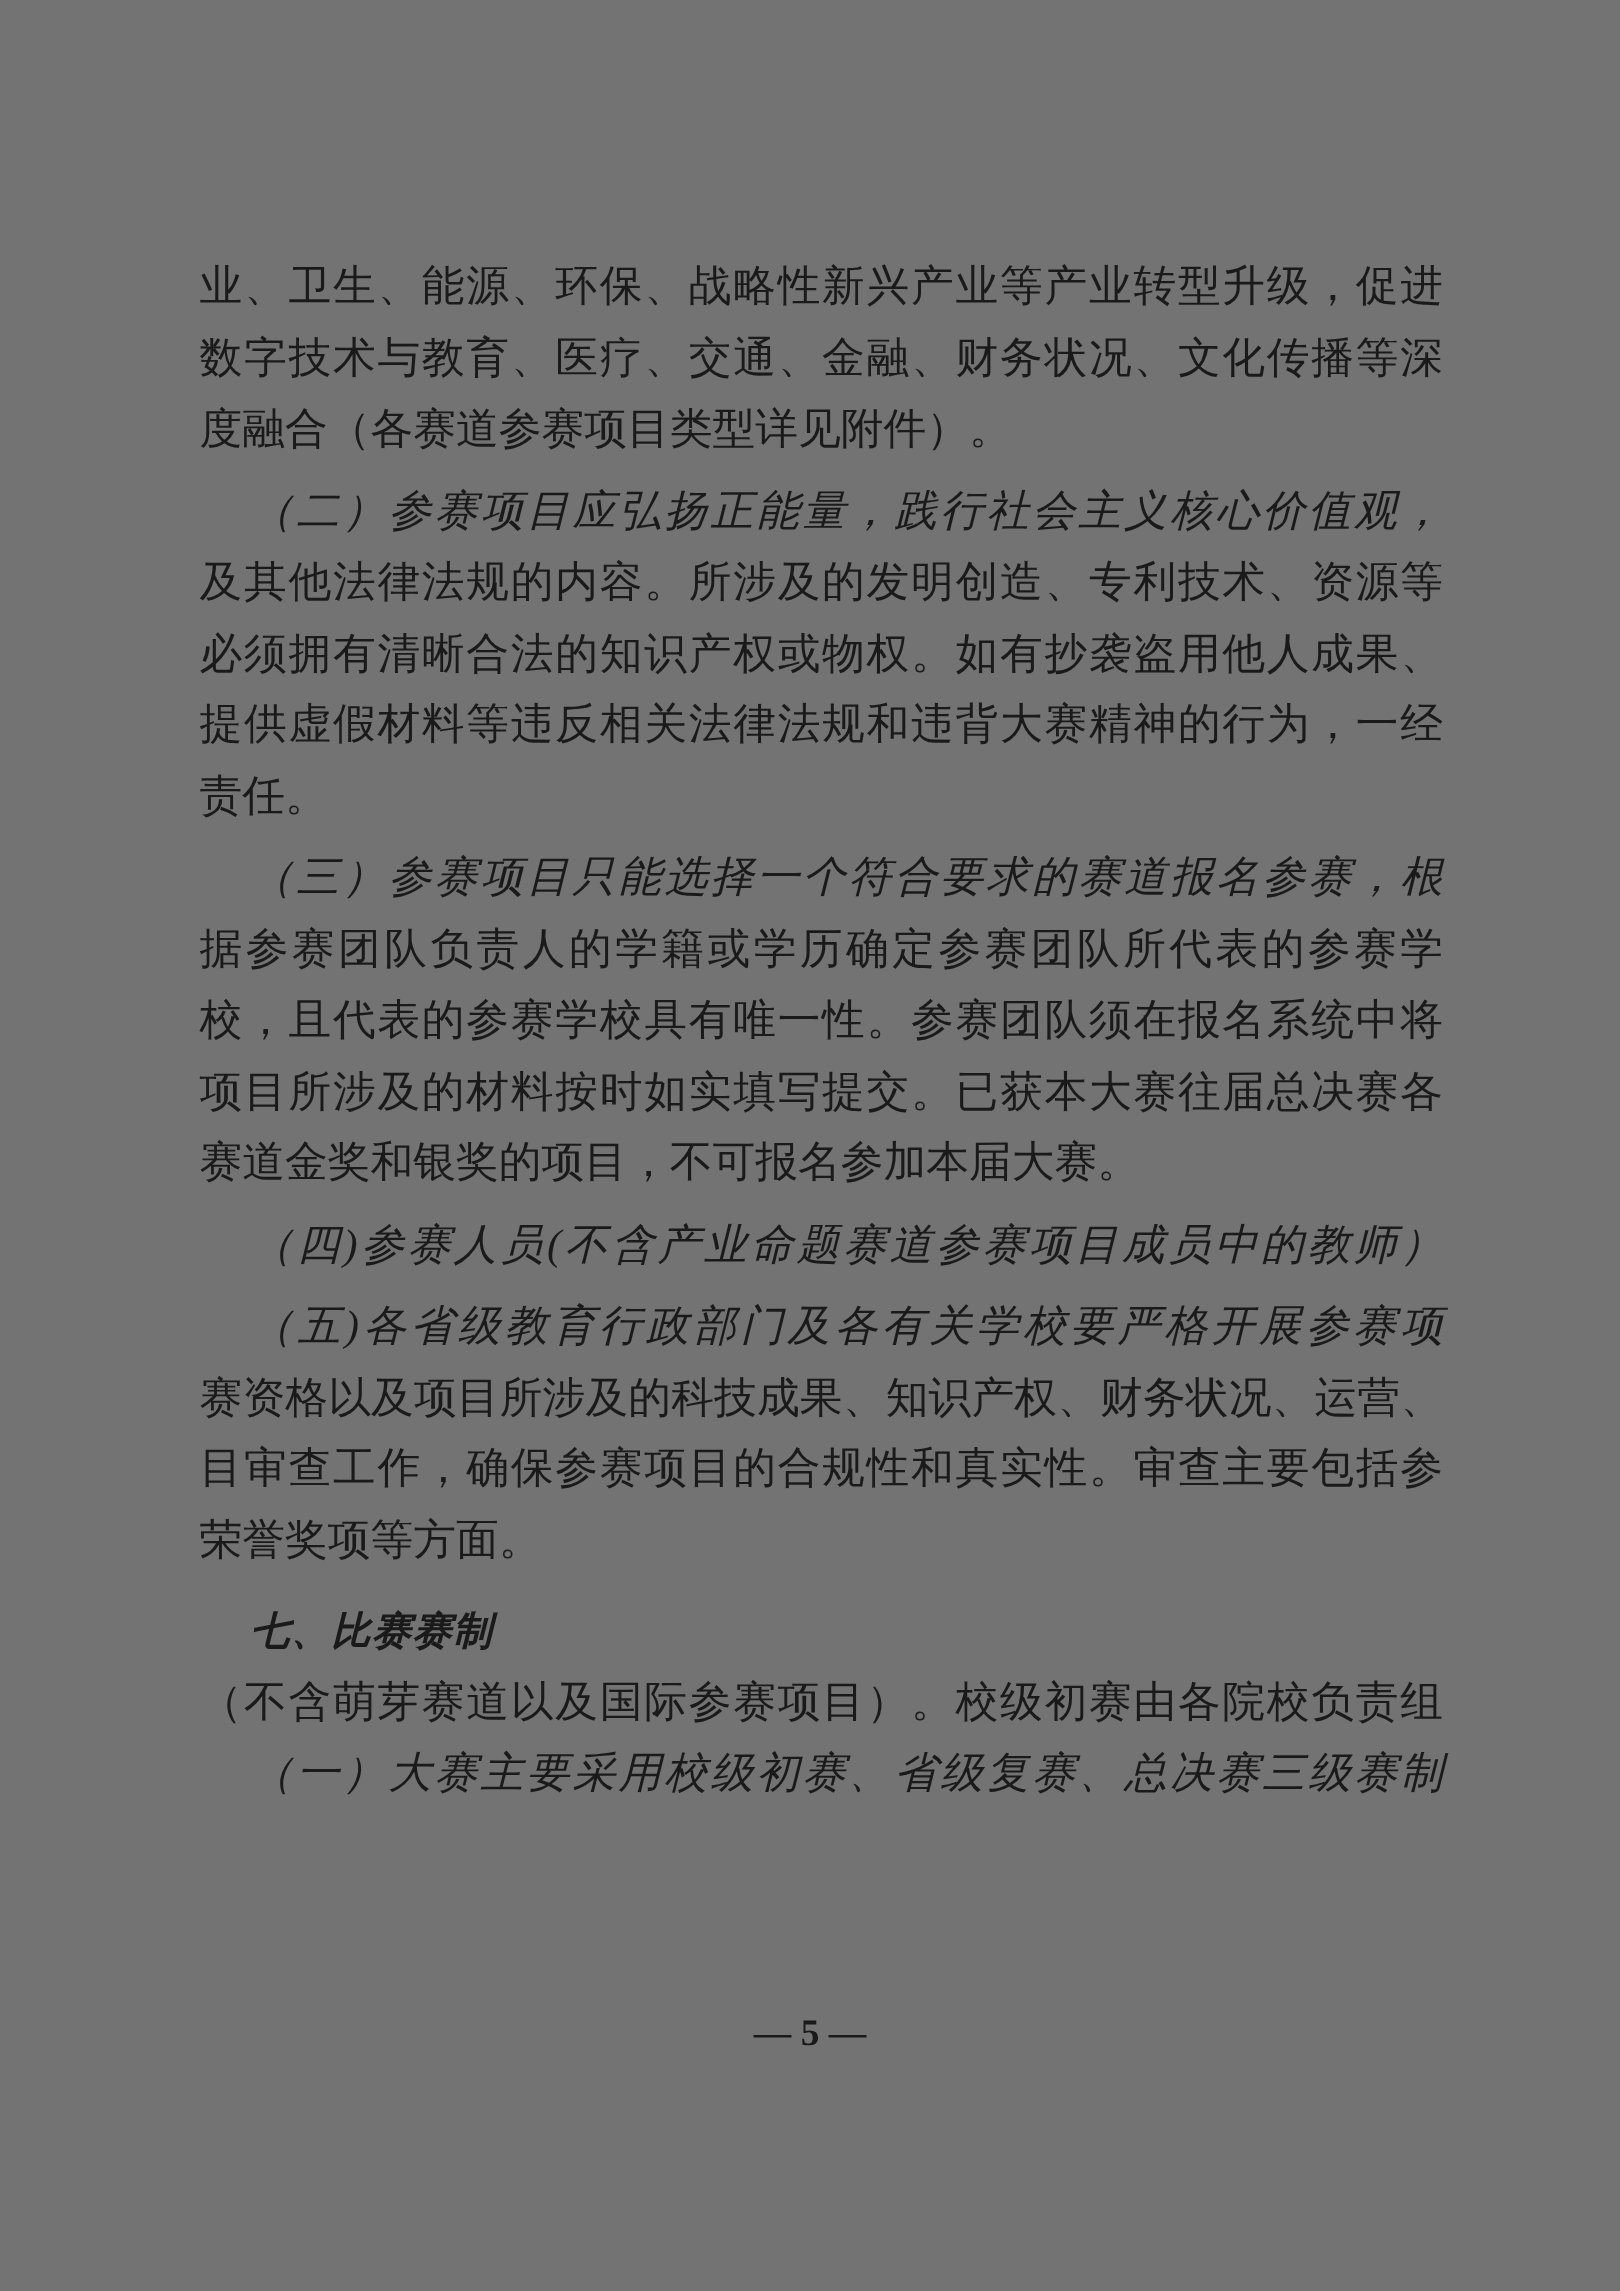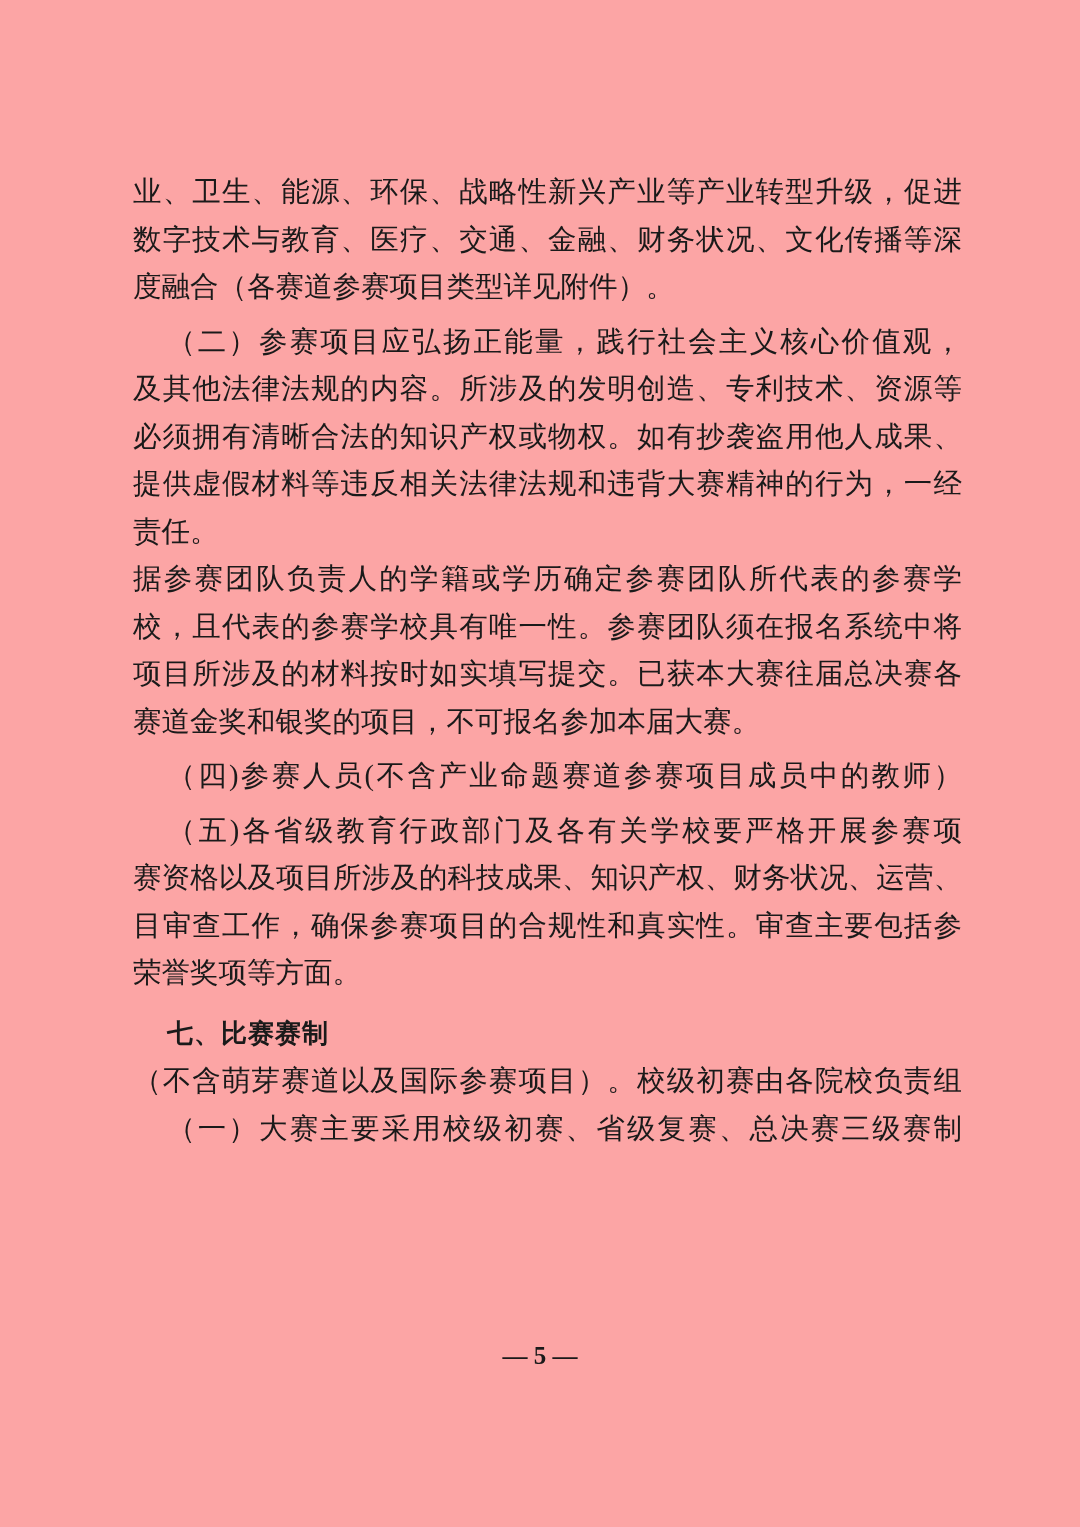--- a/index.html
+++ b/index.html
@@ -4,21 +4,21 @@
 <style>
   html, body {
     margin: 0;
     padding: 0;
     background: #ffffff;
   }
   .page {
     position: relative;
     width: 1080px;
     height: 1527px;
-    background: #fca5a5;
+    background: #737373;
     overflow: hidden;
     font-family: "Liberation Serif", "DejaVu Serif", serif;
     color: #1a1a1a;
   }
   .text-block {
     position: absolute;
     left: 133px;
     top: 168px;
     width: 829px;
   }
@@ -31,20 +31,21 @@
     white-space: normal;
   }
   .line.pend {
     text-align-last: left;
   }
   .line.pstart {
     margin-top: 7px;
   }
   .line.indent {
     text-indent: 34px;
+    font-style: italic;
   }
   .line.heading {
     margin-top: 13px;
     font-family: "Liberation Sans", "DejaVu Sans", sans-serif;
     font-weight: 700;
     font-size: 26px;
     text-align-last: left;
     letter-spacing: 1px;
   }
   .page-number {
@@ -66,20 +67,21 @@
 <div class="page">
   <div class="text-block">
       <div class="line">业、卫生、能源、环保、战略性新兴产业等产业转型升级，促进</div>
       <div class="line">数字技术与教育、医疗、交通、金融、财务状况、文化传播等深</div>
       <div class="line pend">度融合（各赛道参赛项目类型详见附件）。</div>
       <div class="line indent pstart">（二）参赛项目应弘扬正能量，践行社会主义核心价值观，</div>
       <div class="line">及其他法律法规的内容。所涉及的发明创造、专利技术、资源等</div>
       <div class="line">必须拥有清晰合法的知识产权或物权。如有抄袭盗用他人成果、</div>
       <div class="line">提供虚假材料等违反相关法律法规和违背大赛精神的行为，一经</div>
       <div class="line pend">责任。</div>
+      <div class="line indent pstart">（三）参赛项目只能选择一个符合要求的赛道报名参赛，根</div>
       <div class="line">据参赛团队负责人的学籍或学历确定参赛团队所代表的参赛学</div>
       <div class="line">校，且代表的参赛学校具有唯一性。参赛团队须在报名系统中将</div>
       <div class="line">项目所涉及的材料按时如实填写提交。已获本大赛往届总决赛各</div>
       <div class="line pend">赛道金奖和银奖的项目，不可报名参加本届大赛。</div>
       <div class="line indent pstart">（四)参赛人员(不含产业命题赛道参赛项目成员中的教师）</div>
       <div class="line indent pstart">（五)各省级教育行政部门及各有关学校要严格开展参赛项</div>
       <div class="line">赛资格以及项目所涉及的科技成果、知识产权、财务状况、运营、</div>
       <div class="line">目审查工作，确保参赛项目的合规性和真实性。审查主要包括参</div>
       <div class="line pend">荣誉奖项等方面。</div>
       <div class="line indent pend heading">七、比赛赛制</div>

